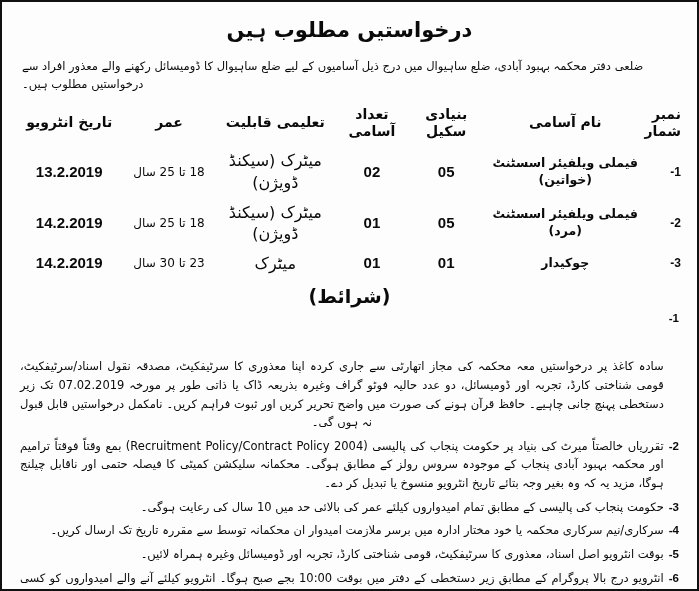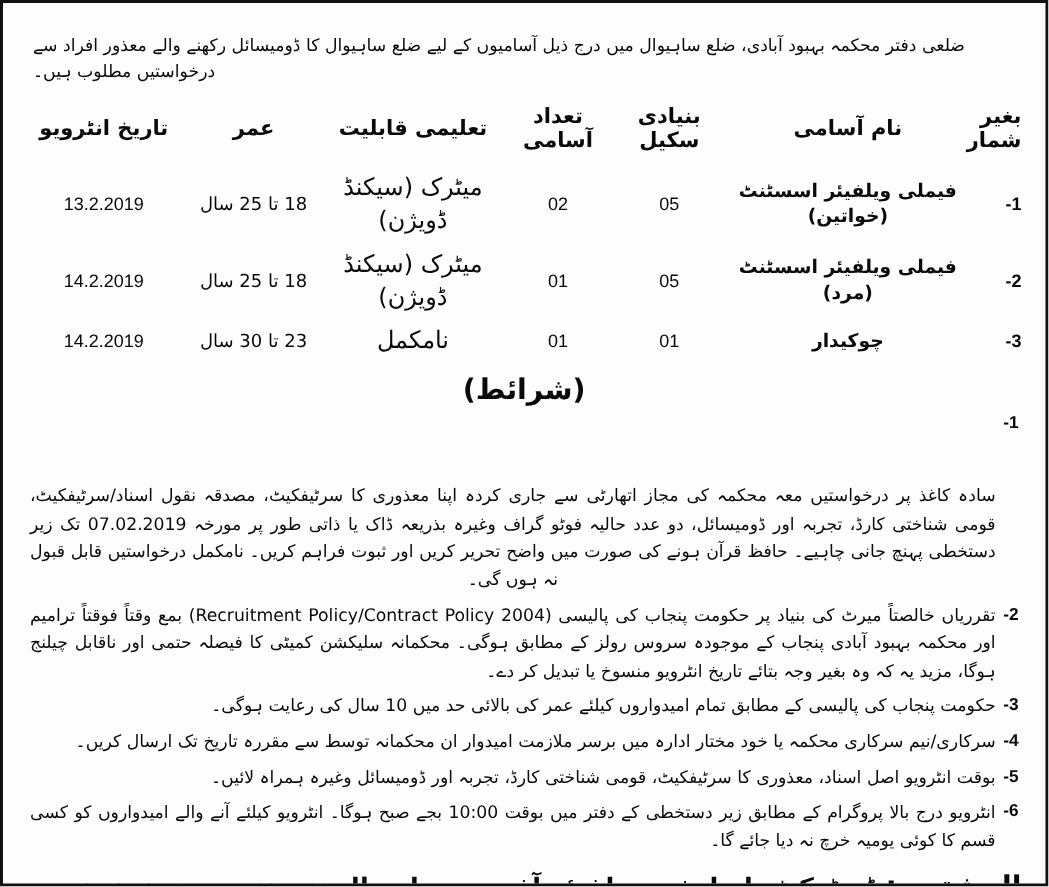--- a/index.html
+++ b/index.html
@@ -81,22 +81,22 @@
   .col-sr    { width: 5%;  text-align: right; }
   .col-name  { width: 25%; text-align: center; }
   .col-scale { width: 11%; text-align: center; }
   .col-count { width: 11%; text-align: center; }
   .col-qual  { width: 18%; text-align: center; }
   .col-age   { width: 14%; text-align: center; }
   .col-date  { width: 16%; text-align: center; }
 
   .num-latin {
     font-family: "Liberation Sans", sans-serif;
-    font-size: 12px;
-    font-weight: normal;
+    font-size: 15px;
+    font-weight: bold;
     direction: ltr;
     unicode-bidi: embed;
     display: inline-block;
   }
   .sr-cell {
     font-family: "Liberation Sans", sans-serif;
     font-size: 12.5px;
     font-weight: bold;
     text-align: right;
     padding-right: 4px;
@@ -174,26 +174,27 @@
     font-weight: bold;
     padding-bottom: 2px;
   }
 </style>
 </head>
 <body>
 
 <div class="page">
   <div class="inner">
 
+    <div class="title-sub">درخواستیں مطلوب ہیں</div>
     <div class="intro">ضلعی دفتر محکمہ بہبود آبادی، ضلع ساہیوال میں درج ذیل آسامیوں کے لیے ضلع ساہیوال کا ڈومیسائل رکھنے والے معذور افراد سے درخواستیں مطلوب ہیں۔</div>
 
     <table class="vac-table">
       <thead>
         <tr>
-          <th class="col-sr">بغیر شمار</th>
+          <th class="col-sr">نمبر شمار</th>
           <th class="col-name">نام آسامی</th>
           <th class="col-scale">بنیادی سکیل</th>
           <th class="col-count">تعداد آسامی</th>
           <th class="col-qual">تعلیمی قابلیت</th>
           <th class="col-age">عمر</th>
           <th class="col-date">تاریخ انٹرویو</th>
         </tr>
       </thead>
       <tbody>
         <tr>
@@ -212,21 +213,21 @@
           <td class="col-count"><span class="num-latin">01</span></td>
           <td class="col-qual">میٹرک (سیکنڈ ڈویژن)</td>
           <td class="col-age">18 تا 25 سال</td>
           <td class="col-date"><span class="num-latin">14.2.2019</span></td>
         </tr>
         <tr>
           <td class="col-sr sr-cell">3-</td>
           <td class="col-name">چوکیدار</td>
           <td class="col-scale"><span class="num-latin">01</span></td>
           <td class="col-count"><span class="num-latin">01</span></td>
-          <td class="col-qual">نامکمل</td>
+          <td class="col-qual">میٹرک</td>
           <td class="col-age">23 تا 30 سال</td>
           <td class="col-date"><span class="num-latin">14.2.2019</span></td>
         </tr>
       </tbody>
     </table>
 
     <div class="cond-title">(شرائط)</div>
 
     <ul class="cond-list">
       <li class="cond-item first">

